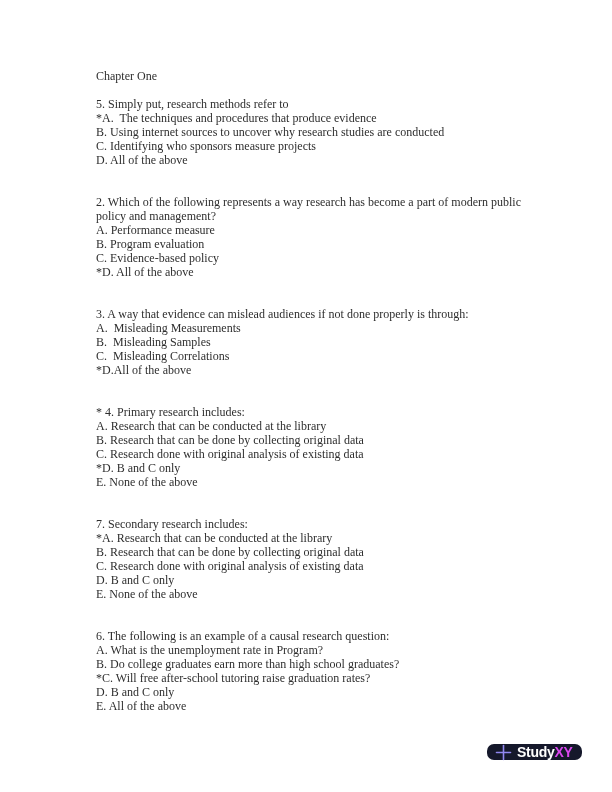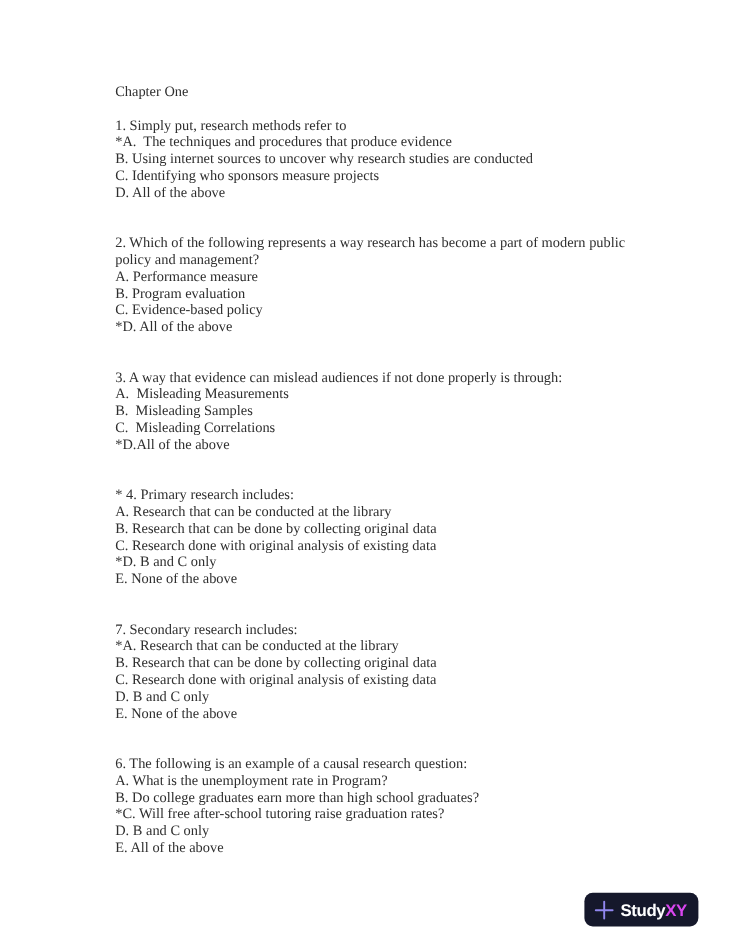--- a/index.html
+++ b/index.html
@@ -26,21 +26,21 @@
   .heading {
     margin-bottom: 14px;
   }
   .question {
     margin-bottom: 28px;
   }
   .logo-badge {
     position: absolute;
     left: 487px;
     top: 744px;
-    height: 28px;
+    height: 16px;
     padding: 0 10px 0 8px;
     border-radius: 7px;
     display: flex;
     align-items: center;
     gap: 5px;
     font-family: "Liberation Sans", "DejaVu Sans", sans-serif;
     font-weight: bold;
     font-size: 14px;
     letter-spacing: -0.3px;
   }
@@ -50,21 +50,21 @@
   }
   .brand { display: inline-flex; }
 </style>
 </head>
 <body>
 
 <main class="doc">
   <p class="line heading">Chapter One</p>
   <div id="questions-list">
   <section class="question">
-    <p class="line prompt">1. Simply put, research methods refer to</p>
+    <p class="line prompt">5. Simply put, research methods refer to</p>
   <p class="line option">*A.  The techniques and procedures that produce evidence</p>
         <p class="line option">B. Using internet sources to uncover why research studies are conducted</p>
         <p class="line option">C. Identifying who sponsors measure projects</p>
         <p class="line option">D. All of the above</p>
       </section>
 
   <section class="question">
     <p class="line prompt">2. Which of the following represents a way research has become a part of modern public policy and management?</p>
   <p class="line option">A. Performance measure</p>
         <p class="line option">B. Program evaluation</p>

